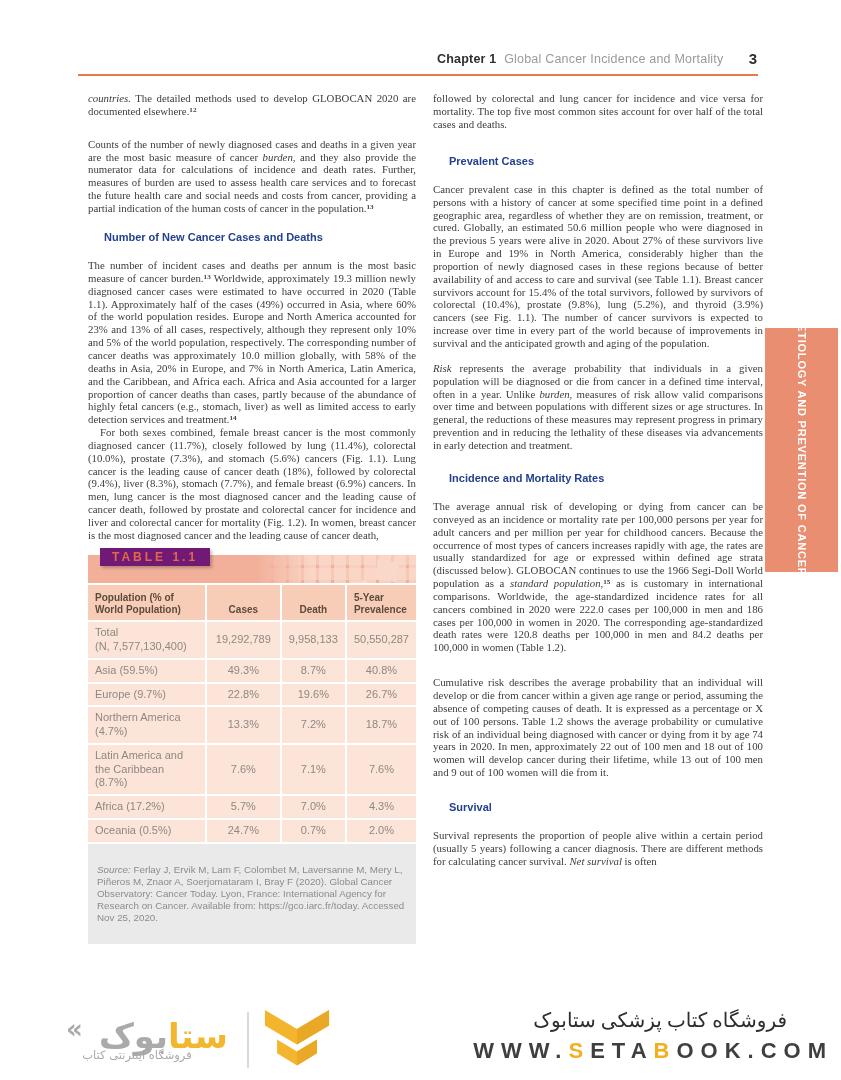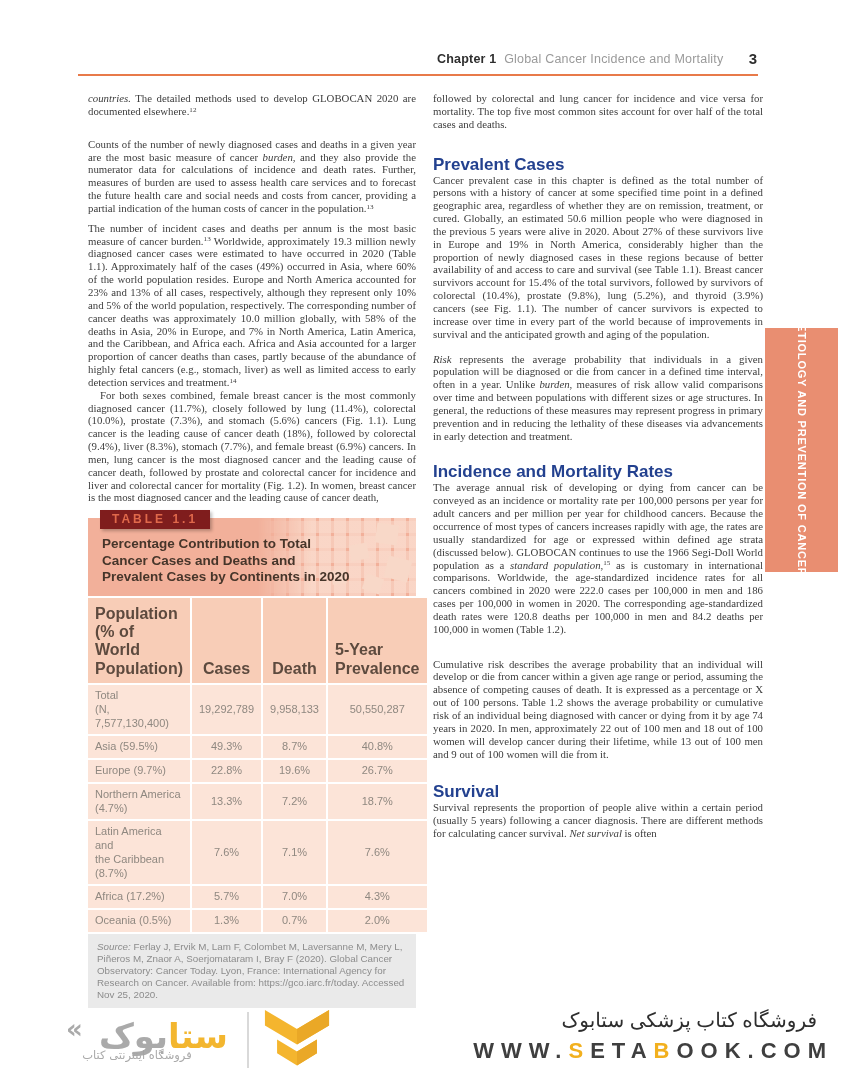--- a/index.html
+++ b/index.html
@@ -13,113 +13,113 @@
   .page-num{position:absolute;right:84px;top:50px;font-family:"Liberation Sans",sans-serif;
     font-size:15px;font-weight:bold;color:#2e2e2e;}
   .head-rule{position:absolute;left:78px;top:74px;width:680px;height:2px;background:#e87a4a;}
 
   
   .col{position:absolute;top:92px;font-size:10.8px;line-height:12.85px;text-align:justify;}
   .col-left{left:88px;width:328px;}
   .col-right{left:433px;width:330px;}
   .para{margin:0 0 0 0;}
   .indent{text-indent:12px;}
-  sup{font-size:66%;line-height:0;vertical-align:baseline;position:relative;top:-0.45em;}
+  sup{font-size:66%;line-height:0;vertical-align:baseline;position:relative;top:-0.45em;font-weight:bold;}
 
   h1.red{font-family:"Liberation Sans",sans-serif;font-size:15px;font-weight:bold;
     color:#c9242b;margin:0;letter-spacing:.2px;text-align:left;}
-  h2.blue{font-family:"Liberation Sans",sans-serif;font-size:17px;font-weight:bold;
-    color:#23418f;margin:0;line-height:1.12;text-align:left;}
+  h2.blue{font-family:"Liberation Sans",sans-serif;font-size:11px;font-weight:bold;
+    color:#23418f;margin:16px;line-height:1.12;text-align:left;}
 
   
   .mb10{margin-bottom:10px;} .mb11{margin-bottom:11px;} .mb12{margin-bottom:12px;}
   .mb20{margin-bottom:20px;} .mb22{margin-bottom:22px;} .mb24{margin-bottom:24px;}
   .mb8{margin-bottom:7px;}
 
   
   .table-wrap{margin-top:6px;text-align:left;}
   .tlabel{display:inline-block;position:relative;z-index:2;margin-left:12px;
-    background:#7f1d1d;padding:3px 12px 3px 12px;font-family:"Liberation Sans",sans-serif;
+    background:#701a75;padding:3px 12px 3px 12px;font-family:"Liberation Sans",sans-serif;
     font-size:12px;font-weight:bold;letter-spacing:3px;color:#e0694b;
     box-shadow:2px 2px 3px rgba(0,0,0,.25);}
   .ttitle-block{position:relative;margin-top:-11px;background:#f2b09a;
     padding:18px 14px 10px 14px;overflow:hidden;}
   .ttitle{position:relative;z-index:1;font-family:"Liberation Sans",sans-serif;
     font-size:13.5px;font-weight:bold;color:#46352a;line-height:1.22;width:250px;}
   .mosaic{position:absolute;right:0;top:0;width:160px;height:100%;
     background-image:
       repeating-linear-gradient(90deg, rgba(250,218,203,0) 0 3px, rgba(250,218,203,.75) 3px 15px),
       repeating-linear-gradient(0deg, rgba(250,222,208,0) 0 3px, rgba(250,222,208,.55) 3px 15px);
     -webkit-mask-image:linear-gradient(to left,#000 65%,transparent);
     mask-image:linear-gradient(to left,#000 65%,transparent);}
   .mosaic .sq{position:absolute;background:#f8d8c8;}
 
   .tbl{display:grid;grid-template-columns:37fr 23fr 20fr 20fr;gap:2px;background:#ffffff;
     margin-top:2px;font-family:"Liberation Sans",sans-serif;}
   .tcell{background:#fce4d8;padding:4px 7px;display:flex;align-items:center;}
-  .th{background:#f8cdb7;font-weight:bold;color:#5d4a3e;font-size:16px;line-height:1.15;
+  .th{background:#f8cdb7;font-weight:bold;color:#5d4a3e;font-size:10px;line-height:1.15;
     align-items:flex-end;padding-top:7px;padding-bottom:5px;}
   .td{color:#8f8880;font-size:11px;line-height:1.25;}
   .c-num{justify-content:center;text-align:center;}
   .c-pop{white-space:pre-line;}
   .tsource{margin-top:2px;background:#eaeaea;color:#8c8c8c;
     font-family:"Liberation Sans",sans-serif;font-size:9.8px;line-height:12px;
-    padding:7px 9px;text-align:left;}
+    padding:20px 9px;text-align:left;}
 
   
   .side-tab{position:absolute;left:765px;top:328px;width:73px;height:244px;background:#e98e71;
     display:flex;align-items:center;justify-content:center;}
   .side-tab span{writing-mode:vertical-rl;font-family:"Liberation Sans",sans-serif;
     font-size:11px;font-weight:bold;color:#ffffff;letter-spacing:.8px;white-space:nowrap;}
 
   
   .c-accent{color:#f2b01e;}
   .c-muted{color:#a3a3a3;}
   .wordmark{position:absolute;left:78px;top:1018px;width:150px;text-align:right;direction:rtl;
     font-family:"DejaVu Sans",sans-serif;font-size:34px;font-weight:bold;line-height:1.1;opacity:.92;}
   .logo-mark{position:absolute;left:66px;top:1014px;font-family:"DejaVu Sans",sans-serif;
     font-size:26px;font-weight:bold;color:#a3a3a3;opacity:.92;}
   .logo-tagline{position:absolute;left:62px;top:1048px;width:150px;text-align:center;
     font-family:"DejaVu Sans",sans-serif;font-size:11.5px;color:#a3a3a3;opacity:.92;}
   .logo-divider{position:absolute;left:247px;top:1012px;width:2px;height:56px;background:#d9d9d9;}
   .chevron{position:absolute;left:258px;top:1006px;opacity:.95;}
-  .footer-fa{position:absolute;right:24px;top:1008px;font-family:Liberation Sans, sans-serif;
+  .footer-fa{position:absolute;right:54px;top:1008px;font-family:Liberation Serif, serif;
     font-size:20px;color:#2e2e2e;direction:rtl;margin-left:40px;}
   .footer-url{position:absolute;right:8px;top:1038px;font-family:"Liberation Sans",sans-serif;
     font-size:22px;font-weight:bold;letter-spacing:7px;color:#3f3f3f;}
 </style>
 </head>
 <body>
 
 <div class="running-head">
   <b>Chapter 1</b>
   <span>Global Cancer Incidence and Mortality</span>
 </div>
 <div class="page-num">3</div>
 <div class="head-rule"></div>
 
 <div class="col col-left">
   <p class="para mb20"><span style="font-style: italic;">countries.</span><span> The detailed methods used to develop GLOBOCAN 2020 are documented elsewhere.</span><sup>12</sup></p>
 
   <p class="para mb8"><span>Counts of the number of newly diagnosed cases and deaths in a given year are the most basic measure of cancer </span><span style="font-style: italic;">burden</span><span>, and they also provide the numerator data for calculations of incidence and death rates. Further, measures of burden are used to assess health care services and to forecast the future health care and social needs and costs from cancer, providing a partial indication of the human costs of cancer in the population.</span><sup>13</sup></p>
 
+  <h2 class="blue mb8" style="width:240px;">Number of New Cancer Cases and Deaths</h2>
   <p class="para"><span>The number of incident cases and deaths per annum is the most basic measure of cancer burden.</span><sup>13</sup><span> Worldwide, approximately 19.3 million newly diagnosed cancer cases were estimated to have occurred in 2020 (Table 1.1). Approximately half of the cases (49%) occurred in Asia, where 60% of the world population resides. Europe and North America accounted for 23% and 13% of all cases, respectively, although they represent only 10% and 5% of the world population, respectively. The corresponding number of cancer deaths was approximately 10.0 million globally, with 58% of the deaths in Asia, 20% in Europe, and 7% in North America, Latin America, and the Caribbean, and Africa each. Africa and Asia accounted for a larger proportion of cancer deaths than cases, partly because of the abundance of highly fetal cancers (e.g., stomach, liver) as well as limited access to early detection services and treatment.</span><sup>14</sup></p>
   <p class="para indent"><span>For both sexes combined, female breast cancer is the most commonly diagnosed cancer (11.7%), closely followed by lung (11.4%), colorectal (10.0%), prostate (7.3%), and stomach (5.6%) cancers (Fig. 1.1). Lung cancer is the leading cause of cancer death (18%), followed by colorectal (9.4%), liver (8.3%), stomach (7.7%), and female breast (6.9%) cancers. In men, lung cancer is the most diagnosed cancer and the leading cause of cancer death, followed by prostate and colorectal cancer for incidence and liver and colorectal cancer for mortality (Fig. 1.2). In women, breast cancer is the most diagnosed cancer and the leading cause of cancer death,</span></p>
 
   <div class="table-wrap">
     <div class="tlabel">TABLE 1.1</div>
     <div class="ttitle-block">
       <div class="mosaic">
         <div class="sq" style="right:18px;top:6px;width:22px;height:20px;transform:rotate(8deg);"></div>
         <div class="sq" style="right:48px;top:26px;width:18px;height:16px;transform:rotate(-10deg);"></div>
         <div class="sq" style="right:6px;top:40px;width:24px;height:22px;transform:rotate(14deg);"></div>
         <div class="sq" style="right:70px;top:52px;width:14px;height:14px;transform:rotate(-6deg);"></div>
         <div class="sq" style="right:34px;top:58px;width:18px;height:16px;transform:rotate(20deg);"></div>
       </div>
-      <div class="ttitle">Percentage Contribution to Total Cancer Cases and Deaths and Prevalent Cases by Continents in 2020</div>
     </div>
     <div class="tbl">
       <div class="tcell th c-pop">Population (% of World Population)</div>
       <div class="tcell th c-num">Cases</div>
       <div class="tcell th c-num">Death</div>
       <div class="tcell th c-pop">5-Year
 Prevalence</div>
 
       <div class="tcell td c-pop">Total
 (N, 7,577,130,400)</div>
@@ -148,21 +148,21 @@
       <div class="tcell td c-num">7.6%</div>
       <div class="tcell td c-num">7.1%</div>
       <div class="tcell td c-num">7.6%</div>
 
       <div class="tcell td c-pop">Africa (17.2%)</div>
       <div class="tcell td c-num">5.7%</div>
       <div class="tcell td c-num">7.0%</div>
       <div class="tcell td c-num">4.3%</div>
 
       <div class="tcell td c-pop">Oceania (0.5%)</div>
-      <div class="tcell td c-num">1.3%</div>
+      <div class="tcell td c-num">24.7%</div>
       <div class="tcell td c-num">0.7%</div>
       <div class="tcell td c-num">2.0%</div>
     </div>
     <div class="tsource"><span style="font-style: italic;">Source:</span><span> Ferlay J, Ervik M, Lam F, Colombet M, Laversanne M, Mery L, Piñeros M, Znaor A, Soerjomataram I, Bray F (2020). Global Cancer Observatory: Cancer Today. Lyon, France: International Agency for Research on Cancer. Available from: https://gco.iarc.fr/today. Accessed Nov 25, 2020.</span></div>
   </div>
 </div>
 
 <div class="col col-right">
   <p class="para mb24"><span>followed by colorectal and lung cancer for incidence and vice versa for mortality. The top five most common sites account for over half of the total cases and deaths.</span></p>
 

